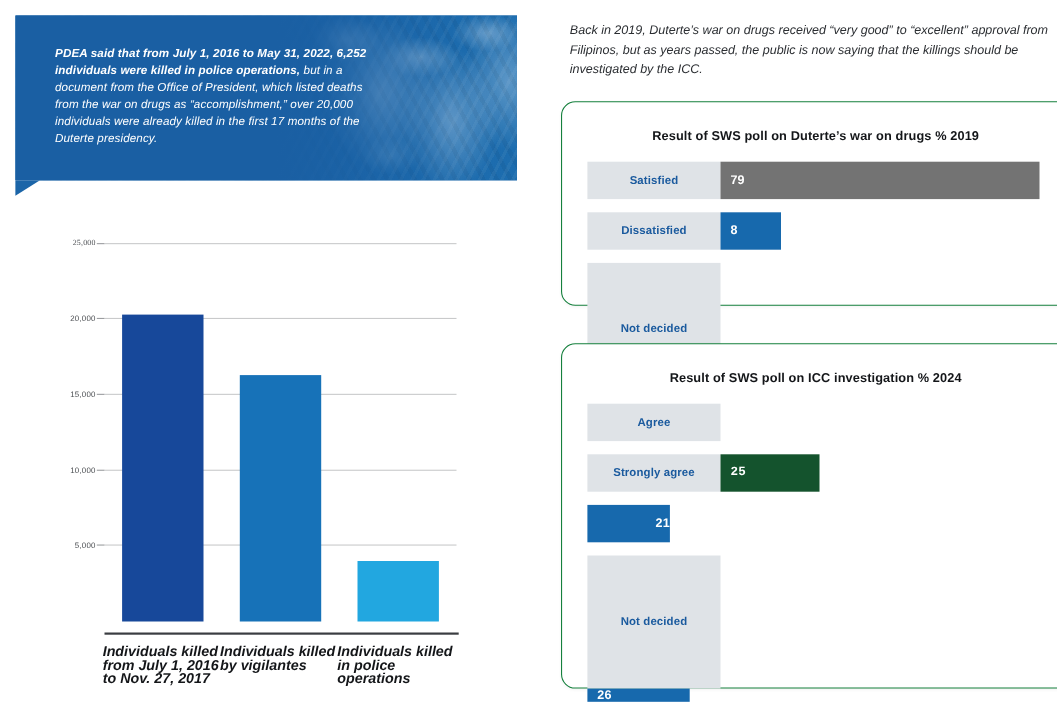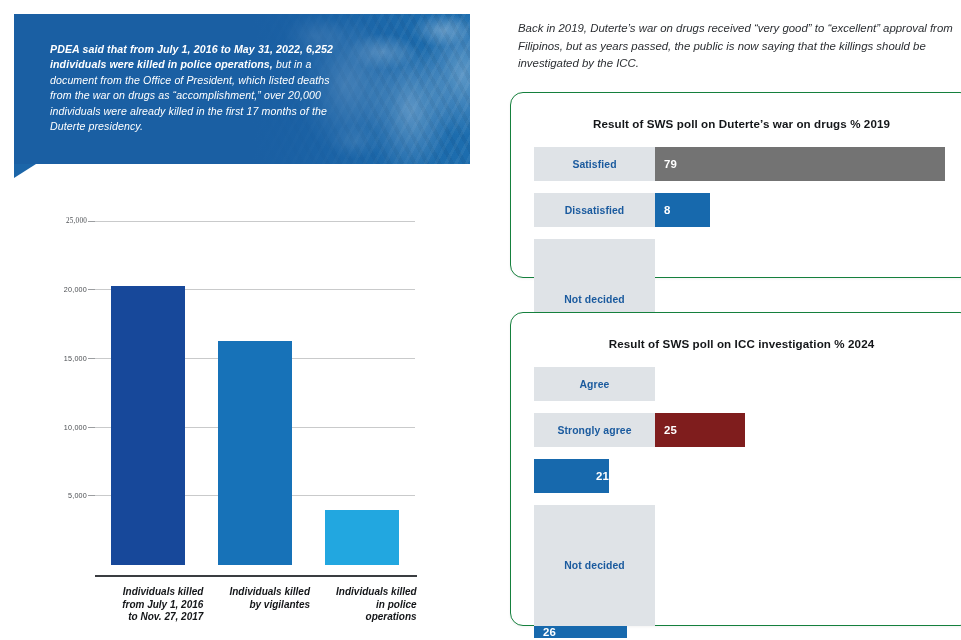--- a/index.html
+++ b/index.html
@@ -113,24 +113,24 @@
   }
   .vbar {
     position: absolute;
     bottom: 0;
   }
   .vbar-label {
     position: absolute;
     top: 396px;
     font-style: italic;
     font-weight: bold;
-    font-size: 10px;
+    font-size: 13px;
     line-height: 12.6px;
     color: #141619;
-    text-align: right;
+    text-align: left;
   }
 
   
   #right-panel {
     position: absolute;
     left: 496px; top: 0;
     width: 491px; height: 640px;
   }
   #intro-text {
     position: absolute;
@@ -289,21 +289,21 @@
     <div class="poll-title">Result of SWS poll on ICC investigation % 2024</div>
     <div class="poll-rows">
         <div class="poll-row">
           <div class="poll-label">Agree</div>
           <div class="poll-bar" style="width: 190px; background: rgb(27, 75, 132); margin-top: 40px;">
             <span class="poll-bar-value">53</span>
           </div>
         </div>
         <div class="poll-row">
           <div class="poll-label">Strongly agree</div>
-          <div class="poll-bar" style="width: 90px; background: #7f1d1d;">
+          <div class="poll-bar" style="width: 90px; background: #14532d; font-family: Liberation Mono, monospace;">
             <span class="poll-bar-value">25</span>
           </div>
         </div>
         <div class="poll-row">
           <div class="poll-bar" style="width: 75px; background: rgb(23, 105, 173); justify-content: flex-end;">
             <span class="poll-bar-value">21</span>
           </div>
         </div>
         <div class="poll-row">
           <div class="poll-label">Not decided</div>

